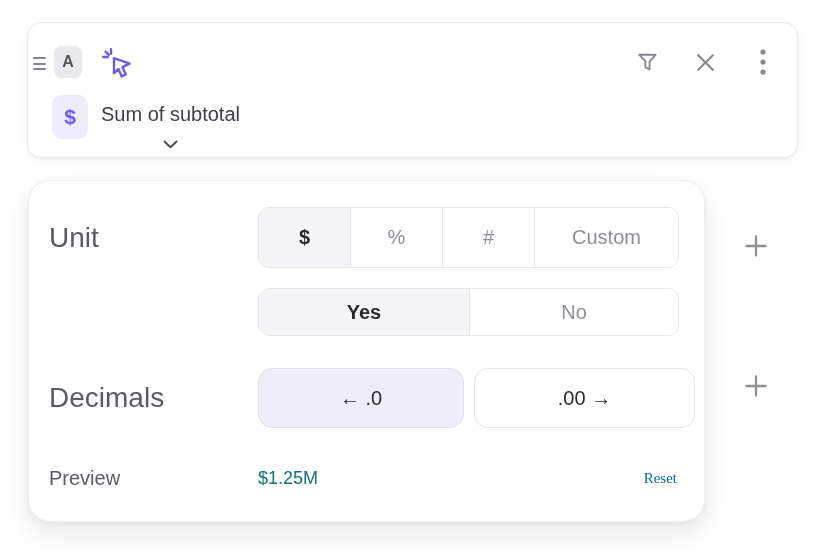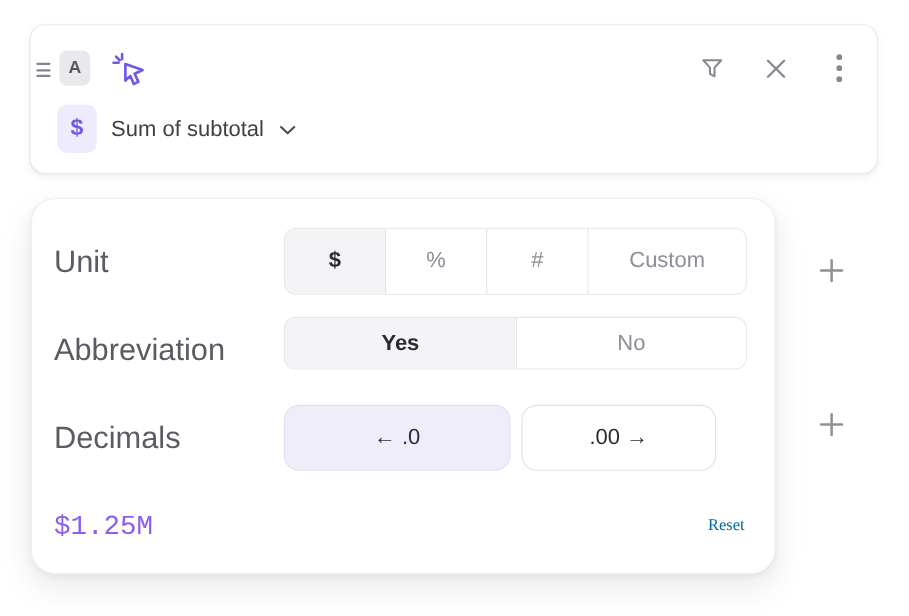--- a/index.html
+++ b/index.html
@@ -36,21 +36,21 @@
   .icon-btn { width:26px; height:26px; display:flex; align-items:center; justify-content:center;
               background:none; border:none; cursor:pointer; padding:0; }
 
   .metric-badge {
     position:absolute; left:24px; top:72px; width:36px; height:44px;
     background:#eeebfc; border-radius:9px; color:#6d5be8;
     font-size:21px; font-weight:600; display:flex; align-items:center; justify-content:center;
   }
   .metric-select {
     position:absolute; left:73px; top:80px; height:30px; display:flex;
-    align-items:center; gap:14px; cursor:pointer;
+    align-items:center; gap:14px; cursor:pointer;flex-direction:column;
   }
   .metric-label { font-size:20px; color:#3e3e46; white-space:nowrap; }
 
   
   .format-panel {
     position:absolute; left:28px; top:180px; width:677px; height:342px;
     background:#fff; border:1px solid #ededf2; border-radius:22px;
     box-shadow:0 2px 6px rgba(20,20,30,.05), 0 12px 30px rgba(20,20,30,.09);
   }
   .row-label {
@@ -68,29 +68,29 @@
   }
   .seg:first-child { border-left:none; }
   .seg.sel { background:#f4f4f6; color:#2a2a31; font-weight:600; }
 
   .dec-btn {
     position:absolute; height:60px; border-radius:14px; font-size:20px; color:#2a2a31;
     display:flex; align-items:center; justify-content:center; cursor:pointer;
     font-family:inherit;
   }
   .dec-btn.active { left:229px; width:206px; background:#f0edfb; border:1px solid #e2def2; }
-  .dec-btn.plain  { left:445px; width:177px; background:#fff; border:1px solid #e2e2e8; }
+  .dec-btn.plain  { left:445px; width:221px; background:#fff; border:1px solid #e2e2e8; }
 
   .preview-row {
     position:absolute; left:20px; right:27px; top:281px; height:32px;
     display:flex; align-items:center;
   }
   .preview-label { width:209px; font-size:20px; color:#5b5b64; }
   .preview-value {
-    font-family:Liberation Mono, monospace; font-size:25px; color:#8b5cf6;
+    font-family:Liberation Sans, sans-serif; font-size:18px; color:#0f766e;
     letter-spacing:0; flex:1;
   }
   .reset-btn {
     background:none; border:none; cursor:pointer; font-family:Liberation Serif, serif;
     font-size:15px; font-weight:500; color:#0369a1; padding:0;
   }
 
   
   .add-btn {
     position:absolute; width:28px; height:28px; background:none; border:none;
@@ -157,31 +157,31 @@
   <section class="format-panel">
 
     <span class="row-label" style="top:26px; line-height:61px;">Unit</span>
     <div class="seg-control" style="top:26px; height:61px;">
       <button class="seg sel" style="width:91px;">$</button>
       <button class="seg" style="width:92px;">%</button>
       <button class="seg" style="width:92px;">#</button>
       <button class="seg" style="flex:1;">Custom</button>
     </div>
 
-    <span class="row-label" style="top:107px; line-height:60px;">Abbreviation</span>
     <div class="seg-control" style="top:107px;">
       <button class="seg sel" style="width:210px;">Yes</button>
       <button class="seg" style="flex:1;">No</button>
     </div>
 
     <span class="row-label" style="top:187px; line-height:60px;">Decimals</span>
     <button class="dec-btn active" style="top:187px;">← .0</button>
     <button class="dec-btn plain" style="top:187px;">.00 →</button>
 
     <div class="preview-row">
+      <span class="preview-label">Preview</span>
       <span class="preview-value">$1.25M</span>
       <button class="reset-btn">Reset</button>
     </div>
   </section>
 
   <button class="add-btn top">
     <svg width="24" height="24" viewBox="0 0 24 24" fill="none">
       <path d="M12 2.5v19M2.5 12h19" stroke="#909095" stroke-width="2.3" stroke-linecap="round"></path>
     </svg>
   </button>

